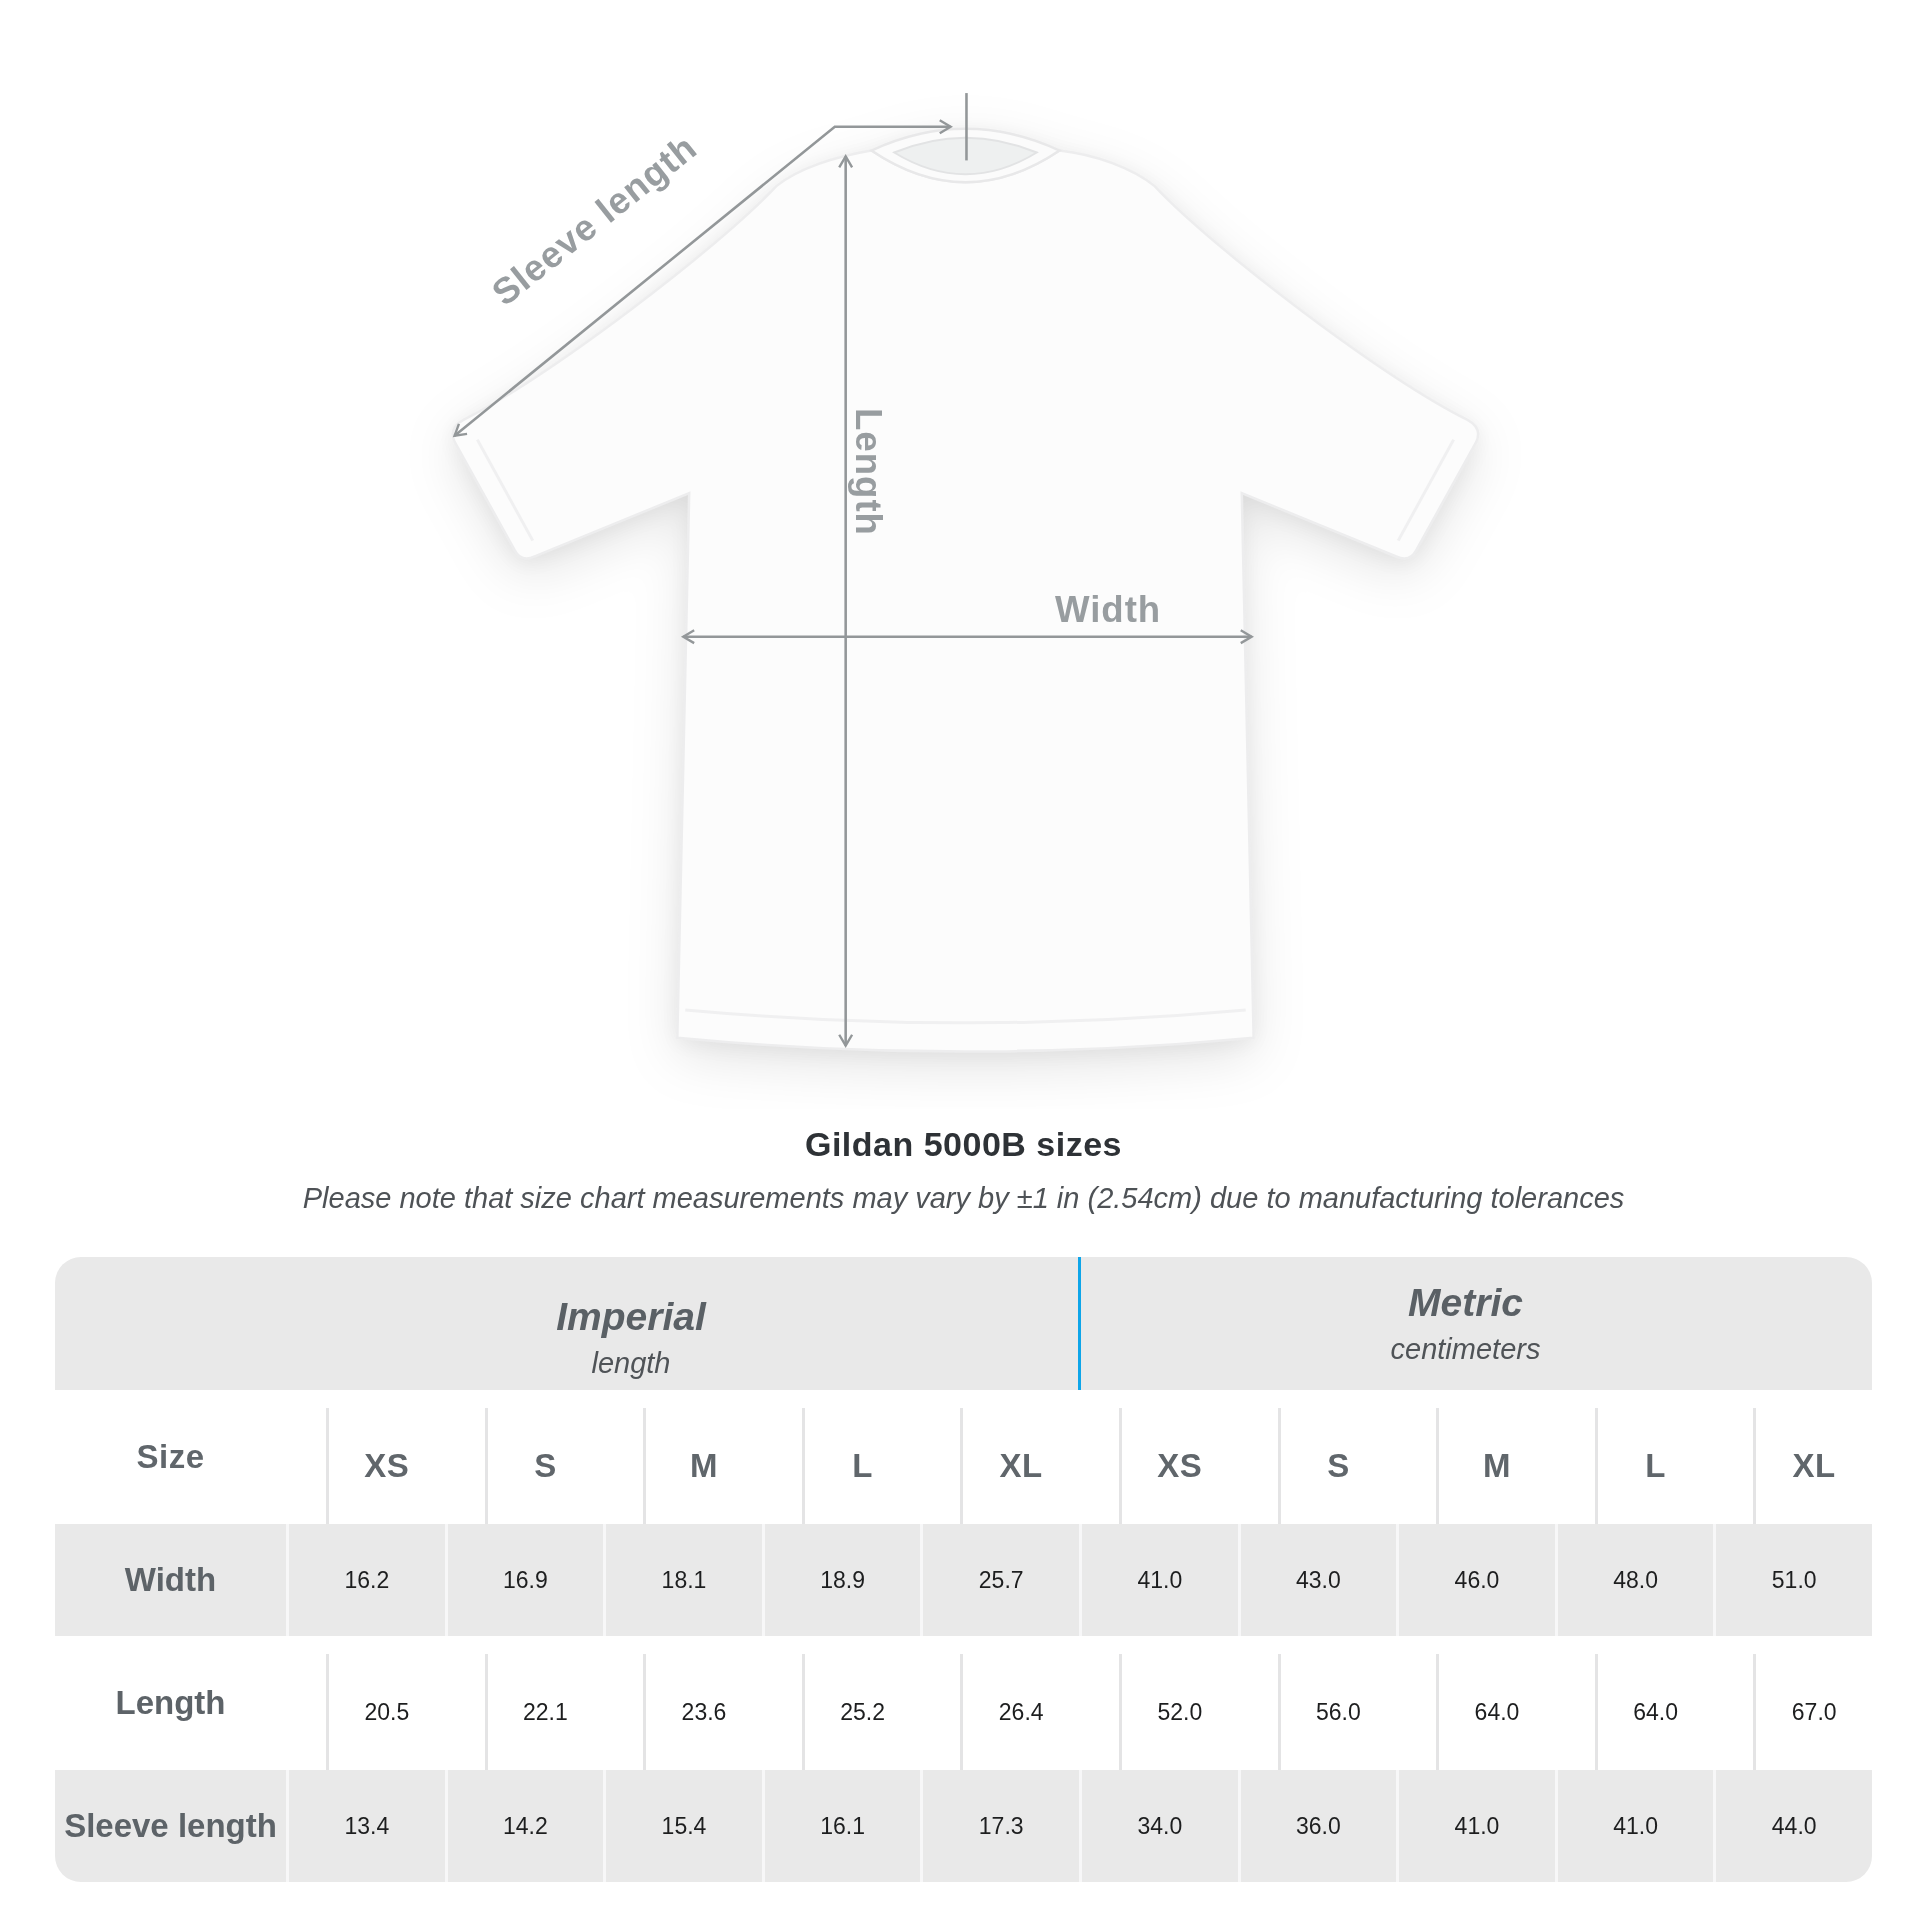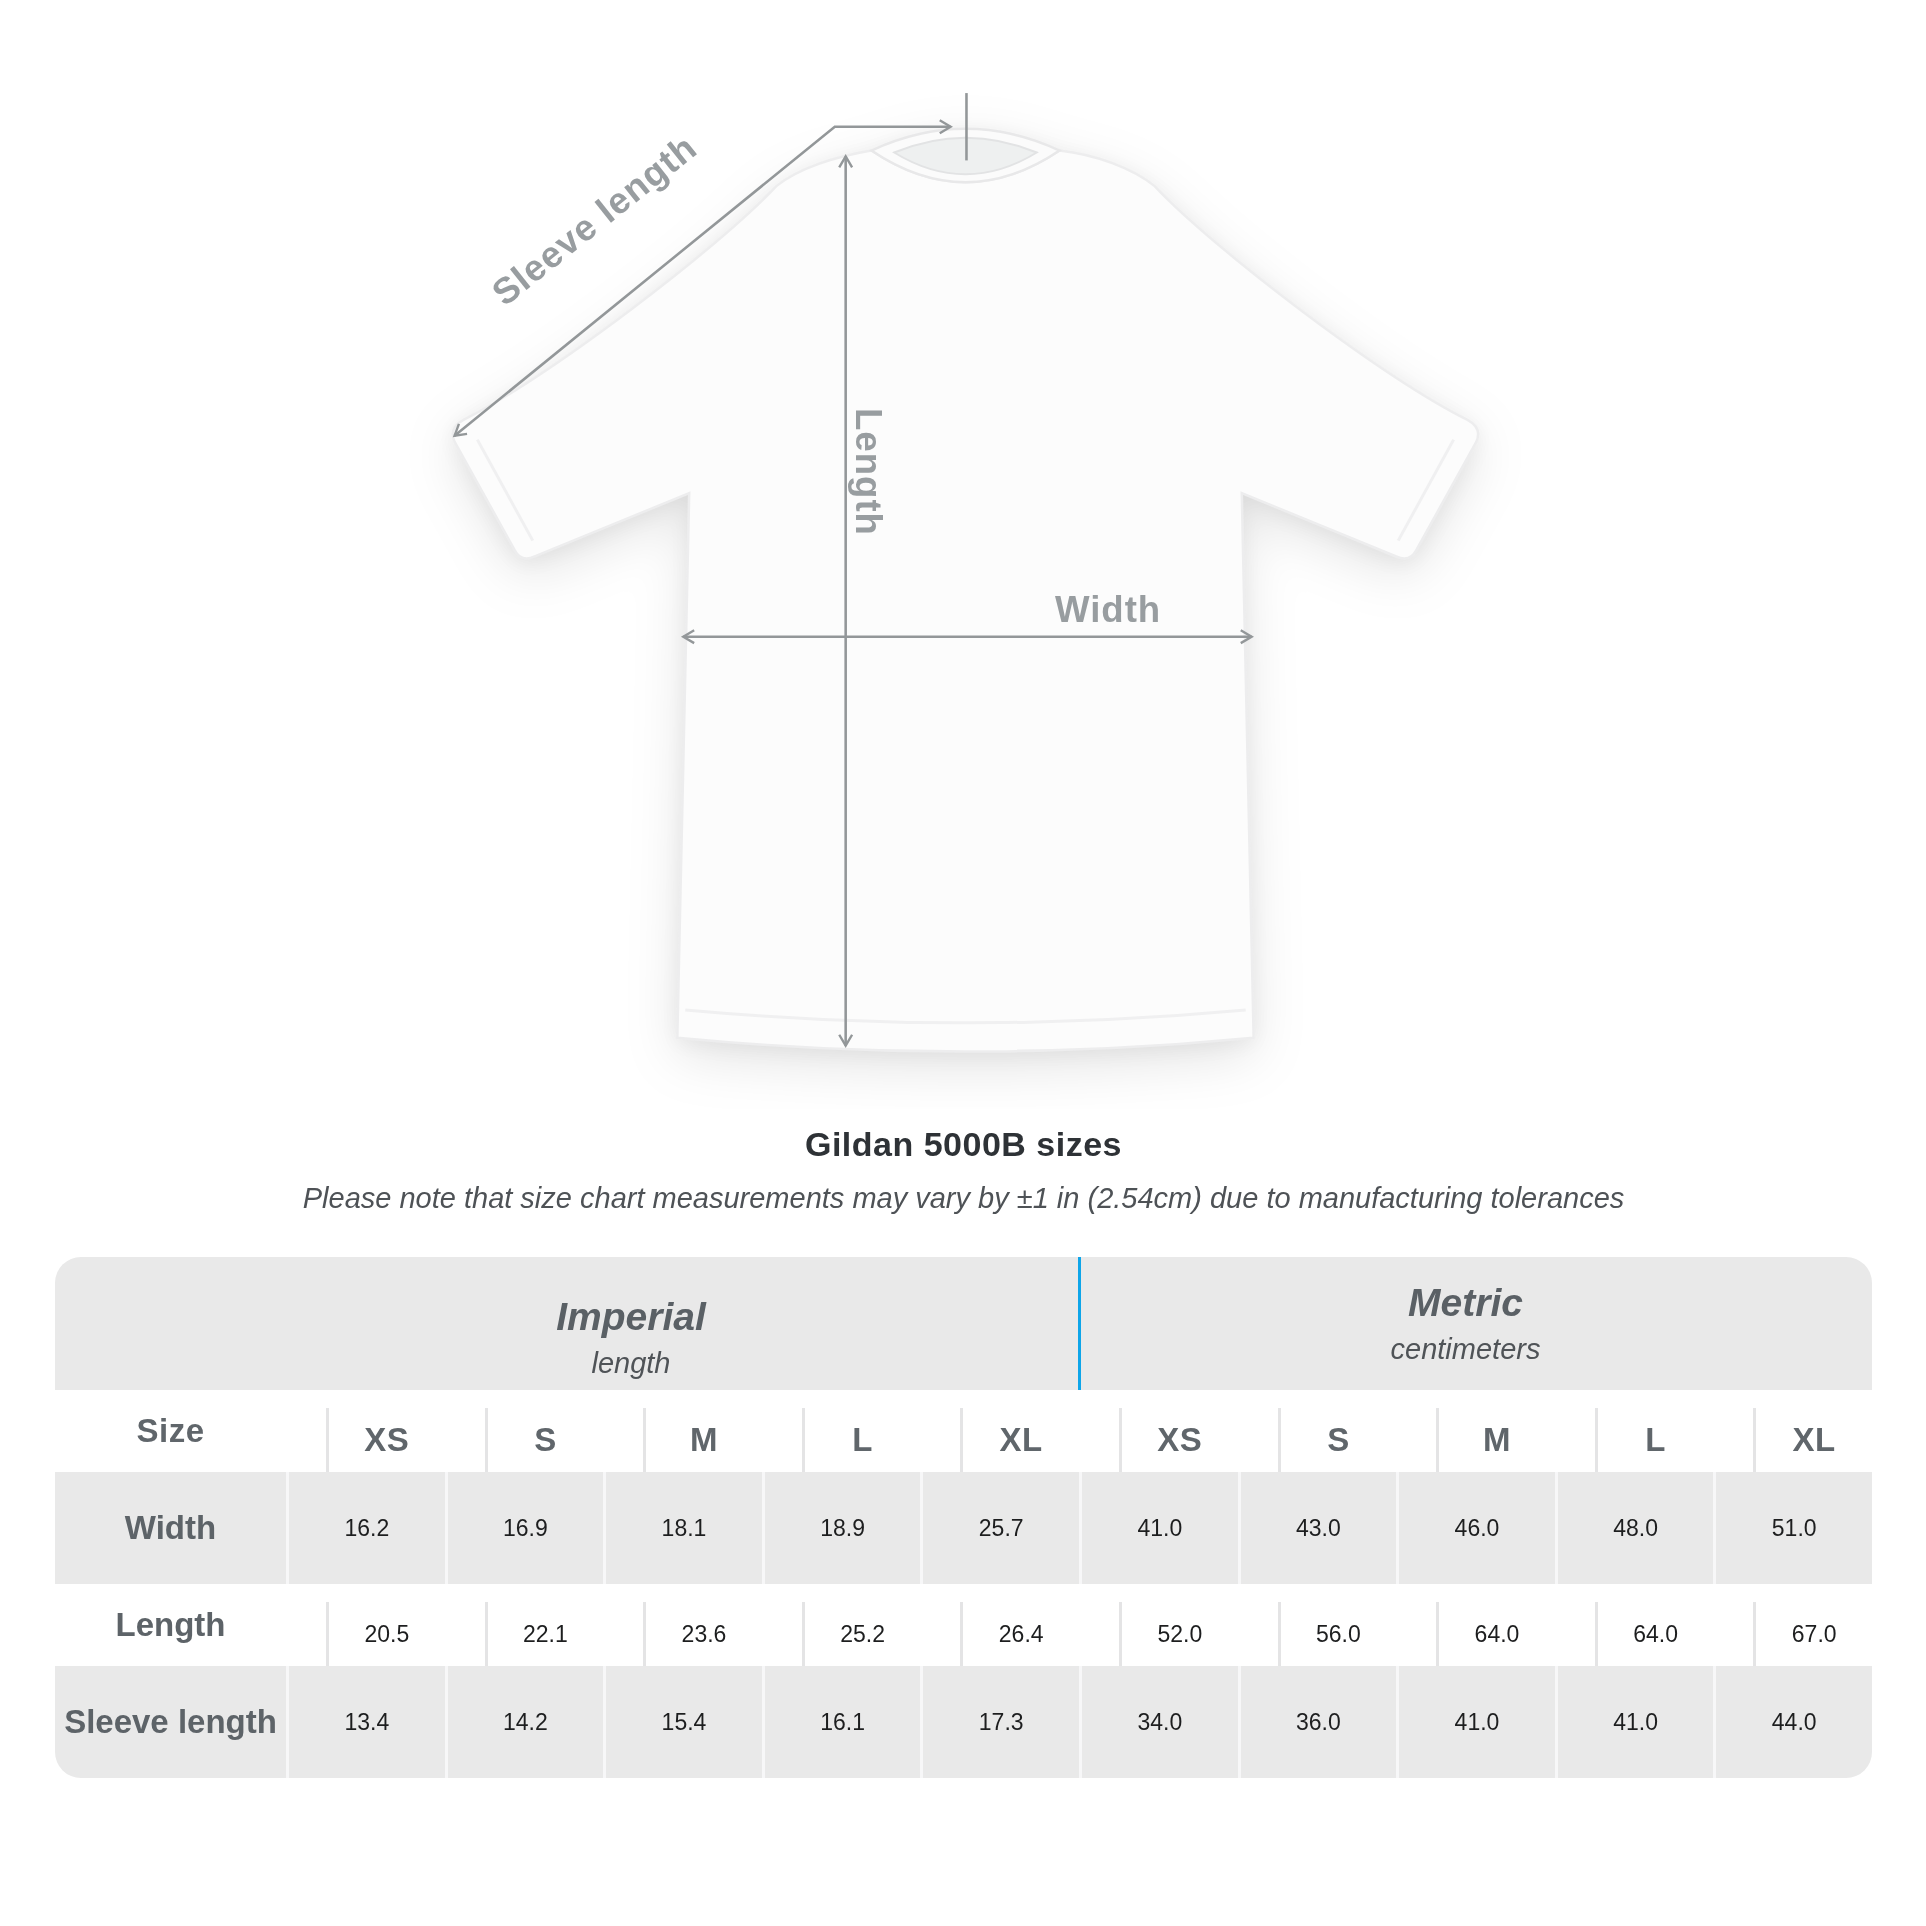--- a/index.html
+++ b/index.html
@@ -40,21 +40,21 @@
     display: flex; flex-direction: column; justify-content: center;
     align-items: center; row-gap: 8px;
   }
   .unit-imperial { padding-left: 129px; margin-top: 28px; }
   .unit-metric { border-left: 3px solid #0ea5e9; padding-right: 22px; }
   .unit-label { font-size: 39px; font-weight: bold; font-style: italic; color: #5a6065; }
   .unit-sub { font-size: 29px; font-style: italic; color: #4f5357; }
 
   .trow { display: grid; grid-template-columns: 231px repeat(10, 1fr); }
   .trow > div { display: flex; align-items: center; justify-content: center; }
-  .trow.plain  { background: #ffffff; height: 82px; gap: 40px; }
+  .trow.plain  { background: #ffffff; height: 134px; gap: 40px; }
   .trow.striped { background: #e9e9e9; height: 112px; }
   .trow.plain  > div + div { border-left: 3px solid #e4e4e5; margin-top: 18px; }
   .trow.striped > div + div { border-left: 3px solid #f7f7f8; }
   .trow.last { border-radius: 0 0 26px 26px; }
 
   .shead { font-size: 33px; font-weight: bold; color: #60666b; letter-spacing: 0.5px; }
   .rlabel { font-size: 33px; font-weight: bold; color: #5d6368; }
   .val { font-size: 23px; color: #1d1e1f; }
 </style>
 </head>

